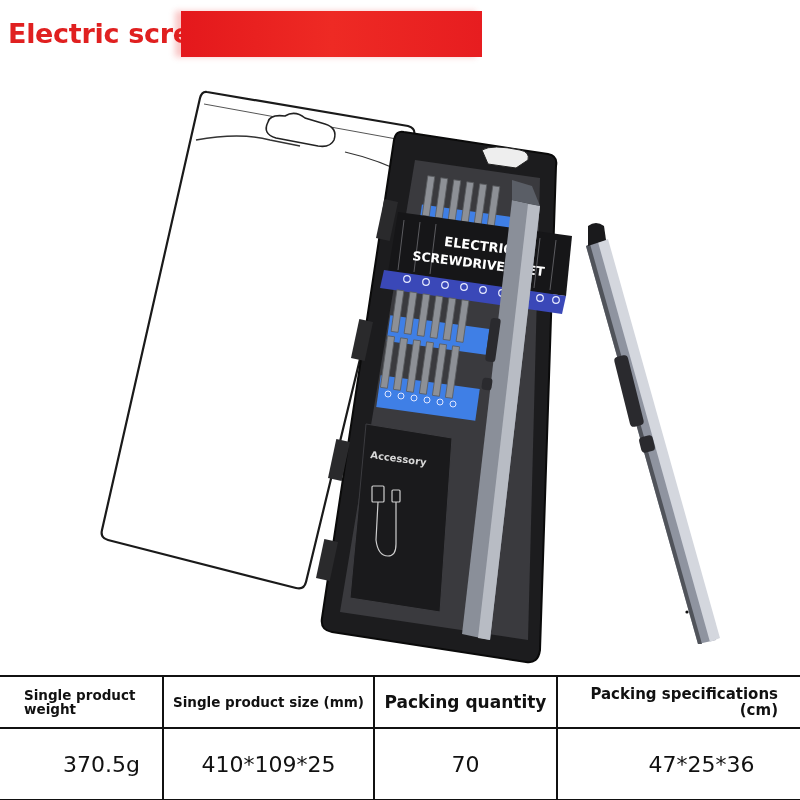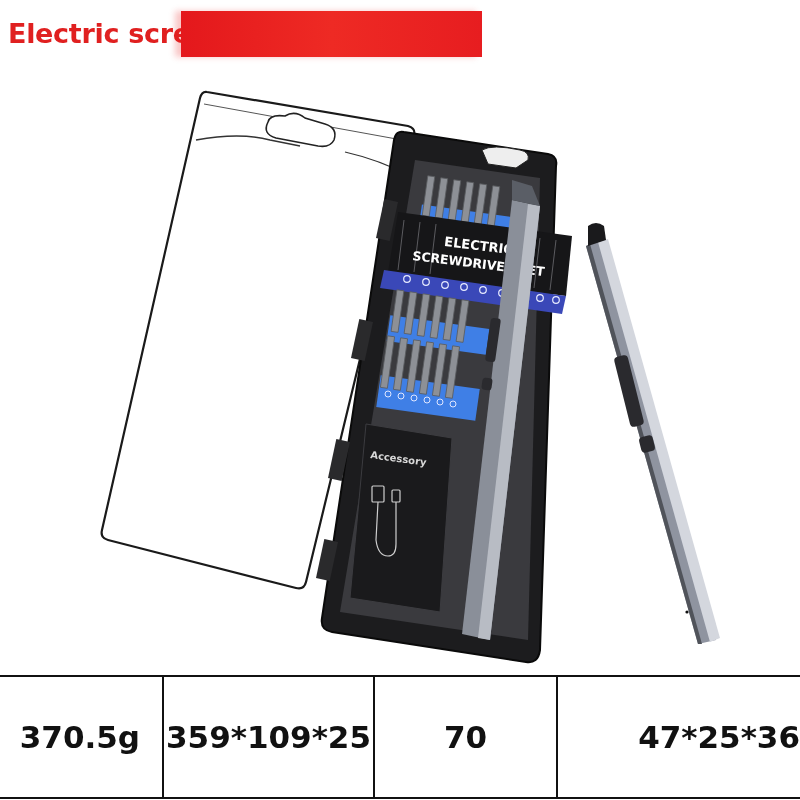--- a/index.html
+++ b/index.html
@@ -30,23 +30,23 @@
   }
   .spec-table tr.head td { height:50px; }
   .spec-table tr.vals td { height:70px; }
   .spec-table td:first-child { border-left:none; }
   .spec-table td:last-child { border-right:none; }
   .h-cell { font-weight:bold; font-size:13.5px; line-height:14px; }
   .h1 { padding-left:24px !important; text-align:left; }
   .h2 { text-align:center; }
   .h3 { text-align:center; font-size:17px; }
   .h4 { text-align:right; padding-right:22px !important; font-size:15px; line-height:16px; }
-  .v-cell { font-size:31px; font-weight:bold; font-family:"DejaVu Sans", sans-serif; text-align:center; }
+  .v-cell { font-size:22px; font-weight:normal; font-family:"DejaVu Sans", sans-serif; text-align:center; }
   .v1 { text-align:right; padding-right:22px !important; }
-  .v4 { text-align:right; padding-left:45px !important; }
+  .v4 { text-align:center; padding-left:45px !important; }
 </style>
 </head>
 <body>
 
 <div class="title-wrap">
   <div class="title-text">Electric screwdriver [32 in 1]</div>
   <div class="title-overlay"></div>
 </div>
 
 <div class="product-stage">
@@ -173,20 +173,32 @@
 </div>
 
 <table class="spec-table">
   <colgroup>
     <col style="width:163px">
       <col style="width:211px">
       <col style="width:183px">
       <col style="width:243px">
   </colgroup>
   <tbody>
+      <tr class="head">
+    <td class="h-cell h1">
+      <span>Single product</span><br>
+      <span>weight</span>
+    </td>
+    <td class="h-cell h2">Single product size (mm)</td>
+    <td class="h-cell h3">Packing quantity</td>
+    <td class="h-cell h4">
+      <span>Packing specifications</span><br>
+      <span>(cm)</span>
+    </td>
+  </tr>
   <tr class="vals">
     <td class="v-cell v1">370.5g</td>
-    <td class="v-cell">359*109*25</td>
+    <td class="v-cell">410*109*25</td>
     <td class="v-cell">70</td>
     <td class="v-cell v4">47*25*36</td>
   </tr>
 </tbody>
   </table>
 
 </body></html>

